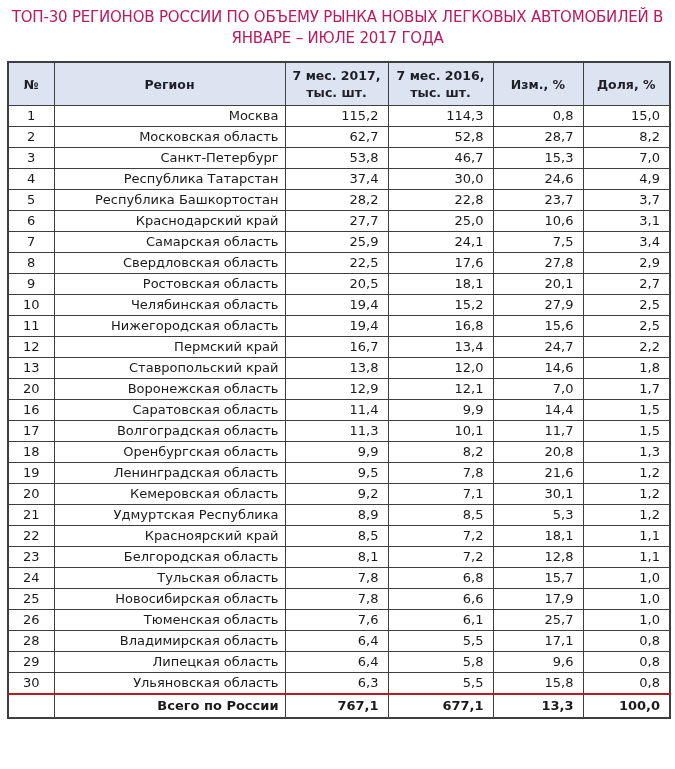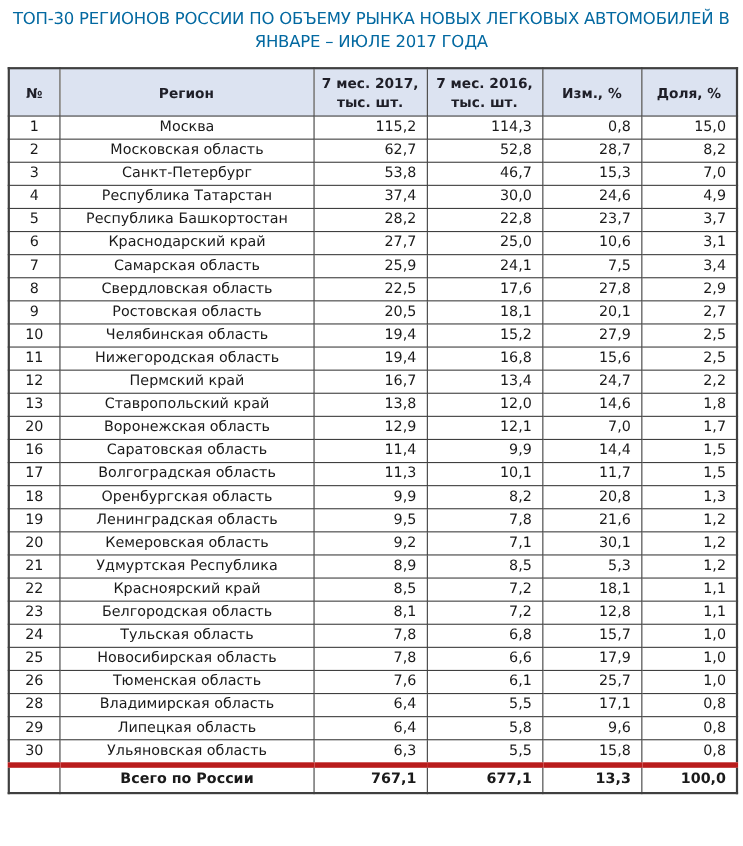--- a/index.html
+++ b/index.html
@@ -10,21 +10,21 @@
   body {
     width: 675px;
     height: 769px;
     font-family: "DejaVu Sans", "Liberation Sans", sans-serif;
     color: #1a1a1a;
     overflow: hidden;
   }
   .title {
     padding-top: 7px;
     text-align: center;
-    color: #0369a1;
+    color: #be185d;
     font-size: 15px;
     line-height: 21px;
     font-weight: 400;
     letter-spacing: -0.2px;
   }
   .title span { display: block; }
   table {
     border-collapse: collapse;
     table-layout: fixed;
     width: 662px;
@@ -49,25 +49,25 @@
     vertical-align: middle;
     white-space: normal;
   }
   tbody td, tfoot td {
     height: 20px;
     padding: 0 6px;
     vertical-align: middle;
     line-height: 20px;
   }
   .rank   { text-align: center; padding: 0 2px; }
-  .region { text-align: center; padding-left: 7px; }
+  .region { text-align: right; padding-left: 7px; }
   .num    { text-align: right; padding-right: 9px; }
   tfoot td {
     font-weight: bold;
-    border-top: 5px solid #b91c1c;
+    border-top: 2px solid #b91c1c;
     height: 22px;
   }
   col.c-rank   { width: 46px; }
   col.c-region { width: 231px; }
   col.c-2017   { width: 103px; }
   col.c-2016   { width: 105px; }
   col.c-change { width: 90px; }
   col.c-share  { width: 87px; }
 </style>
 </head>

